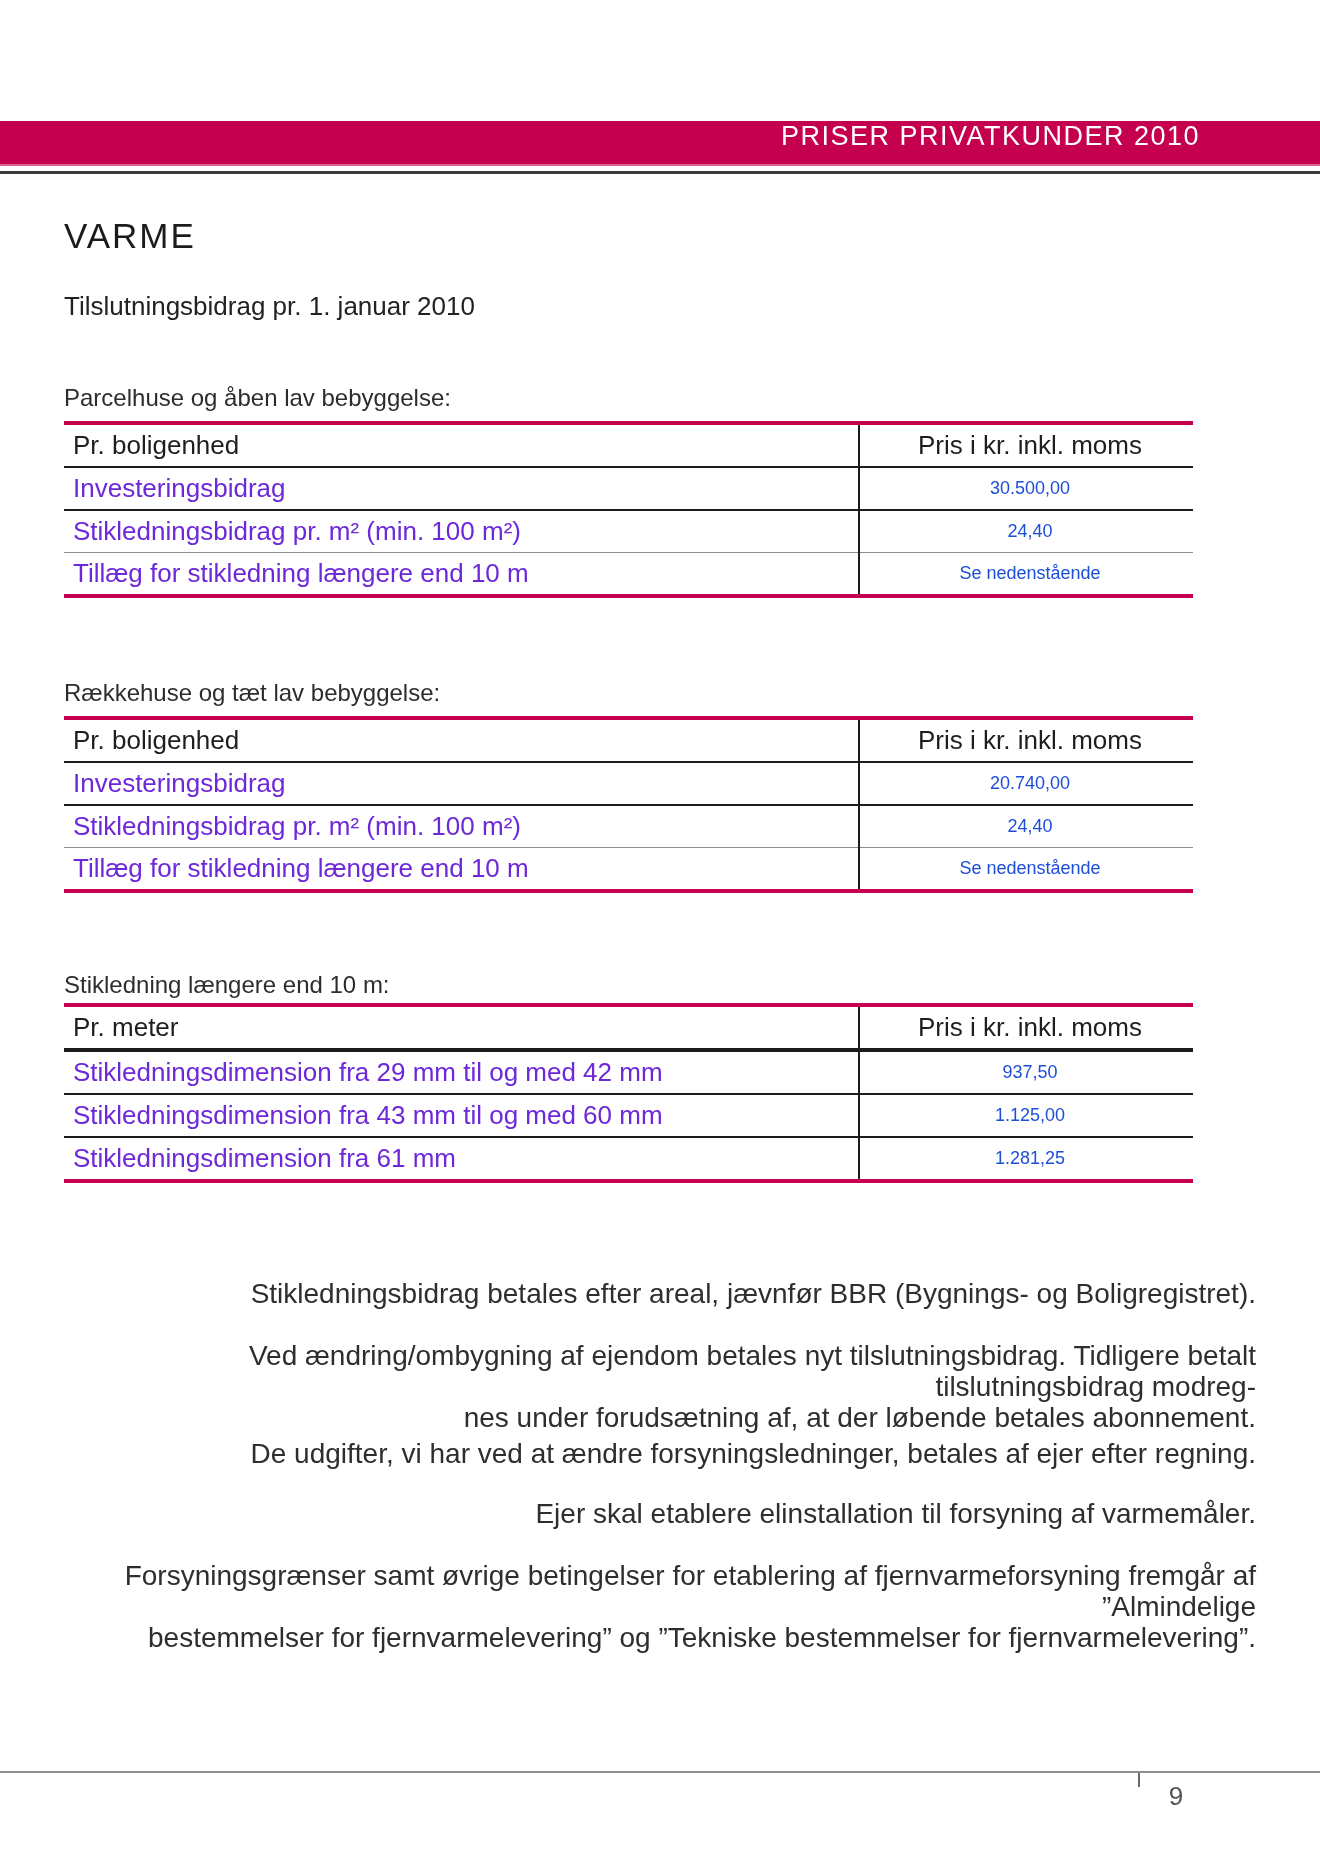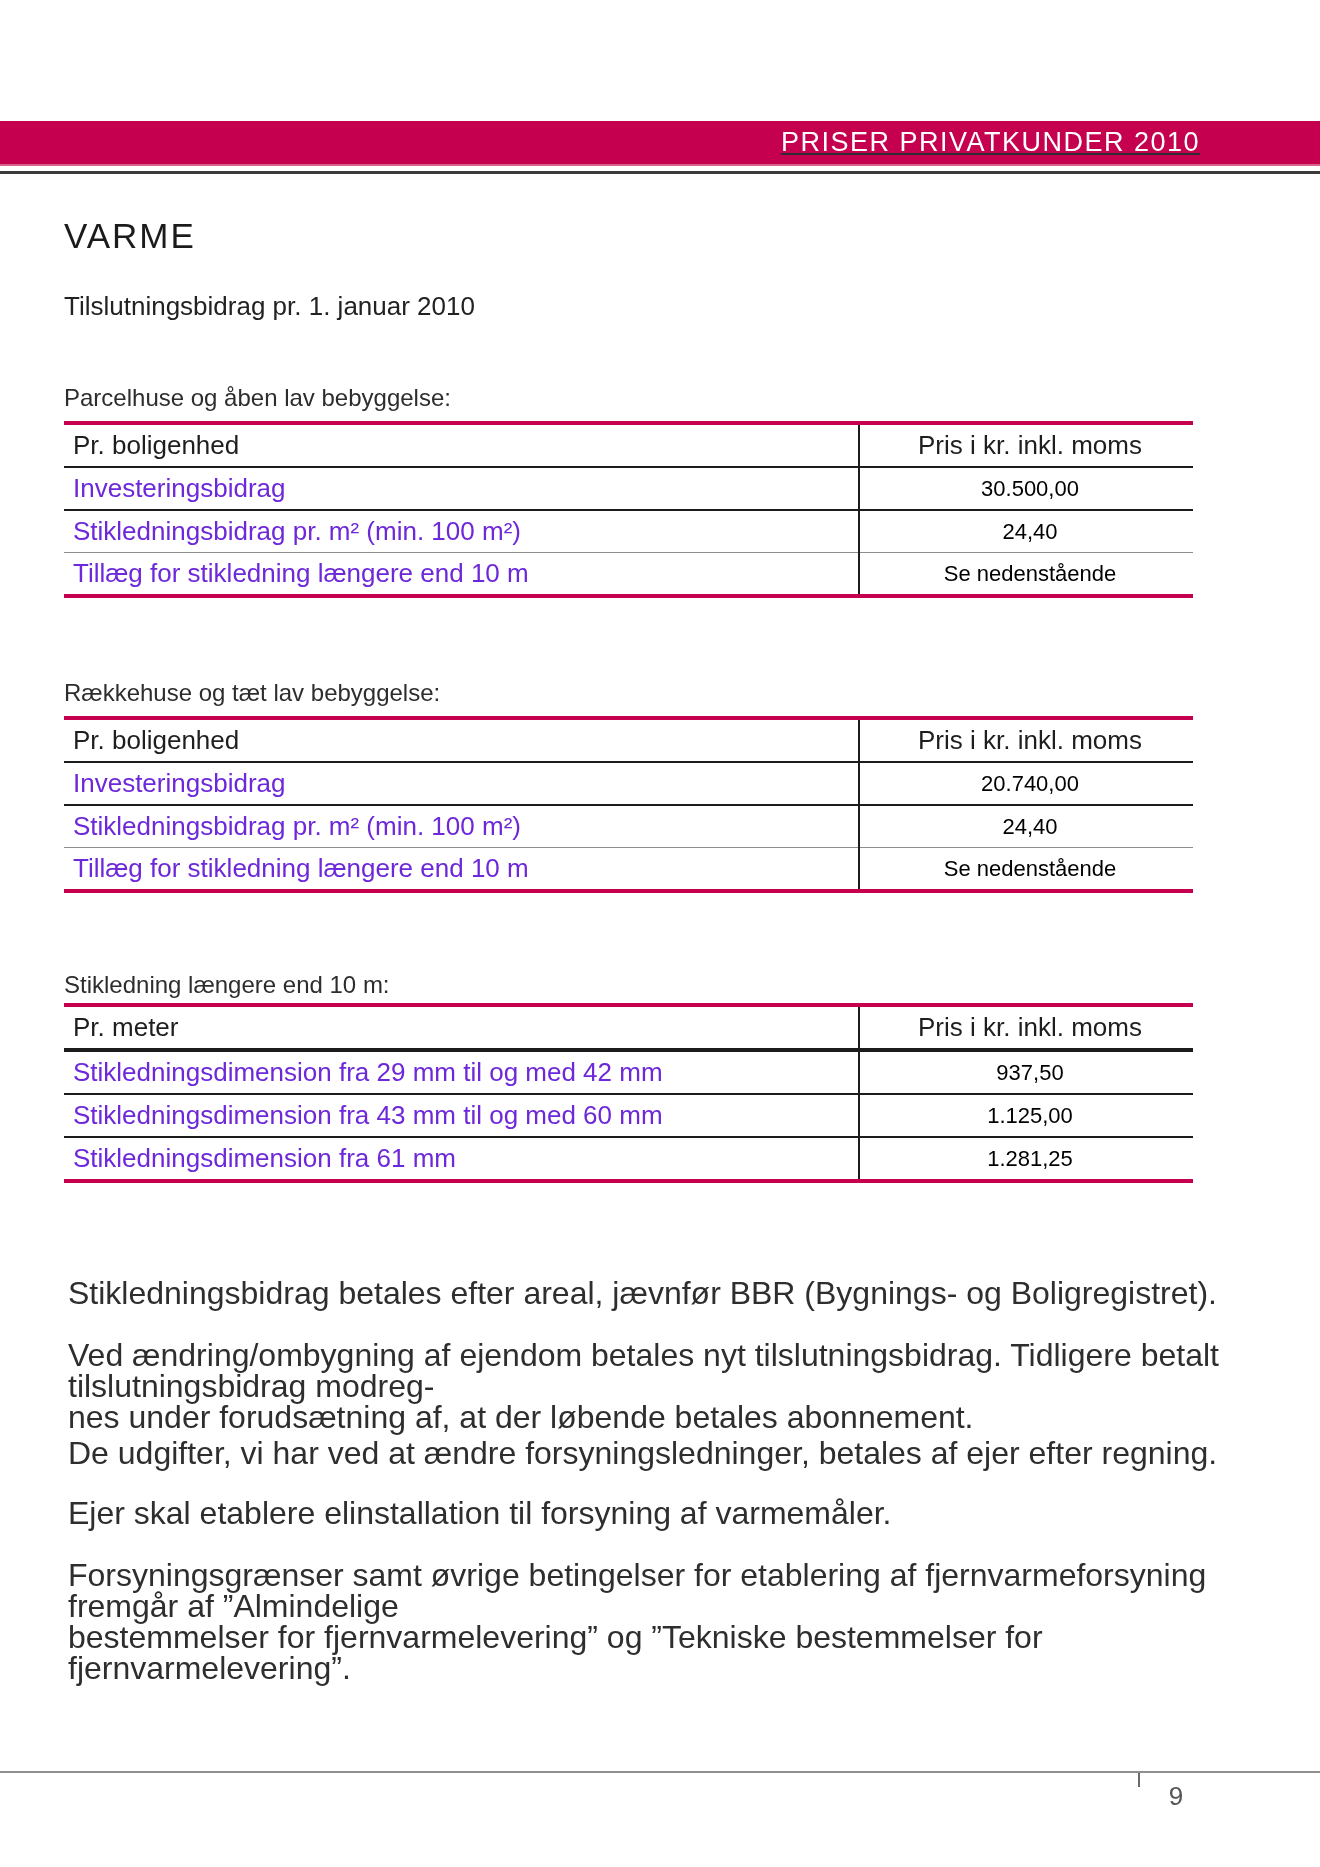--- a/index.html
+++ b/index.html
@@ -16,23 +16,22 @@
     width:1320px;height:1867px;
     background:#ffffff;
     overflow:hidden;
     font-family:"Liberation Sans", sans-serif;
     color:var(--ink);
   }
   
   .band{
     position:absolute;left:0;top:121px;width:1320px;height:43px;
     background:var(--crimson);
-    display:flex;align-items:center;justify-content:flex-end;
+    display:flex;justify-content:flex-end;
     padding:0;
-    text-decoration:underline;
   }
   .band-title{
     color:#ffffff;font-size:27px;letter-spacing:1.5px;
     margin-right:120px;white-space:nowrap;
   }
   .band-underline{position:absolute;left:0;top:164px;width:1320px;height:2px;background:var(--pink);}
   .page-rule{position:absolute;left:0;top:171px;width:1320px;height:3px;background:var(--rule);}
 
   
   .h1{position:absolute;left:64px;top:216px;font-size:35px;letter-spacing:2px;color:#1b1b1b;}
@@ -46,29 +45,30 @@
     border-top:4px solid var(--crimson);
     border-bottom:4px solid var(--crimson);
     background:#fff;
   }
   .t-0{top:421px;} .t-1{top:716px;} .t-2{top:1003px;}
   .trow{display:flex;height:41px;align-items:center;}
   .thead{border-bottom:2px solid var(--tline);}
   .sep{border-top:2px solid var(--tline);}
   .sep-light{border-top:1px solid #8e8e8e;}
   .cell-l{width:794px;padding-left:9px;font-size:26px;color:#6d28d9;white-space:nowrap;overflow:hidden;}
-  .cell-r{flex:1;text-align:center;font-size:22px;color:#000000;white-space:nowrap;}
+  .cell-r{flex:1;text-align:center;font-size:18px;color:#1d4ed8;white-space:nowrap;}
   .thead .cell-l,.thead .cell-r{font-size:26px;color:#1e1e1e;}
   .vline{position:absolute;left:794px;top:0;bottom:0;width:2px;background:var(--tline);}
 
   
   .para{
-    position:absolute;left:68px;width:1200px;
-    font-size:32px;line-height:31px;color:var(--ink);
+    position:absolute;left:56px;width:1200px;
+    font-size:28px;line-height:31px;color:var(--ink);
     white-space:pre-line;
+    text-align:right;
   }
   .p-0{top:1278px;} .p-1{top:1340px;} .p-2{top:1438px;} .p-3{top:1498px;} .p-4{top:1560px;}
 
   
   .footer-line{position:absolute;left:0;top:1771px;width:1320px;height:2px;background:#8f8f8f;}
   .footer-tick{position:absolute;left:1138px;top:1773px;width:2px;height:14px;background:#6a6a6a;}
   .page-number{position:absolute;left:1156px;top:1781px;width:40px;text-align:center;font-size:26px;color:#555555;}
 </style>
 </head>
 <body>

